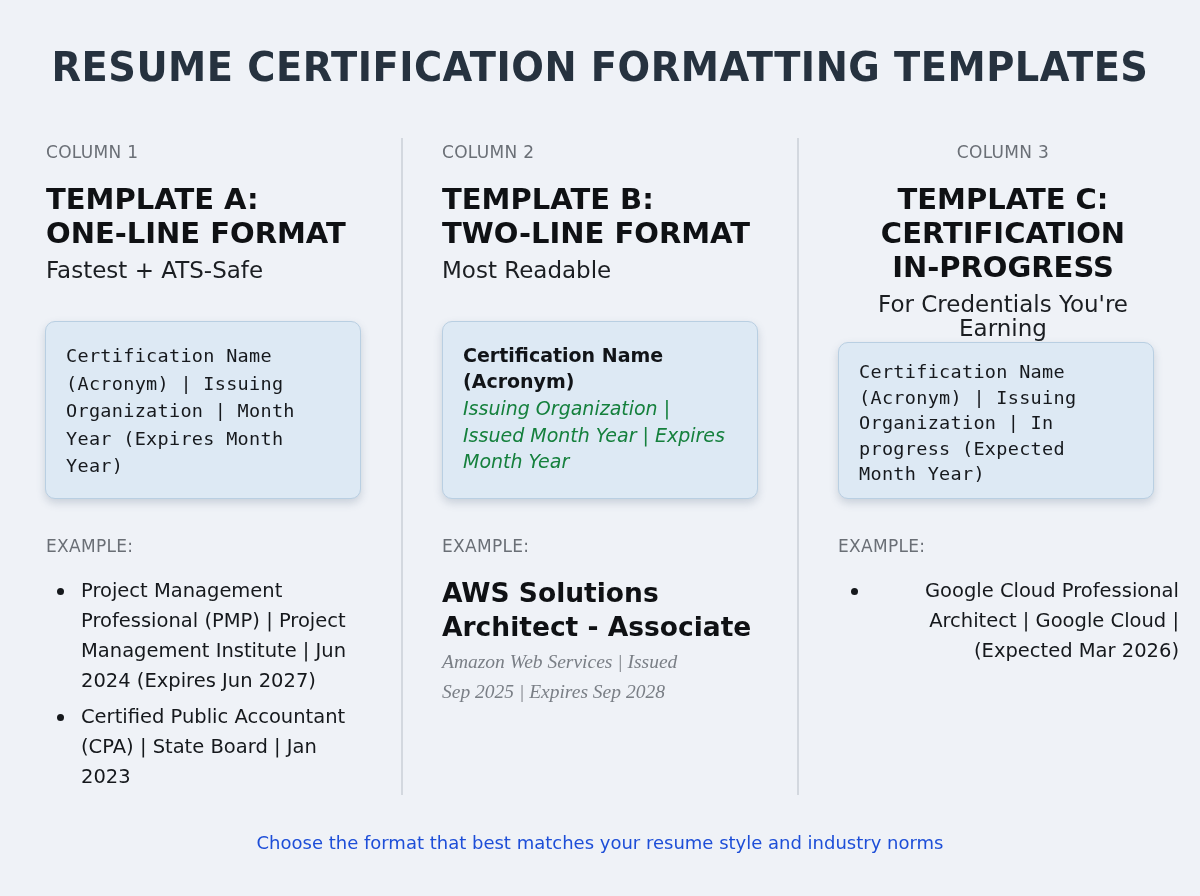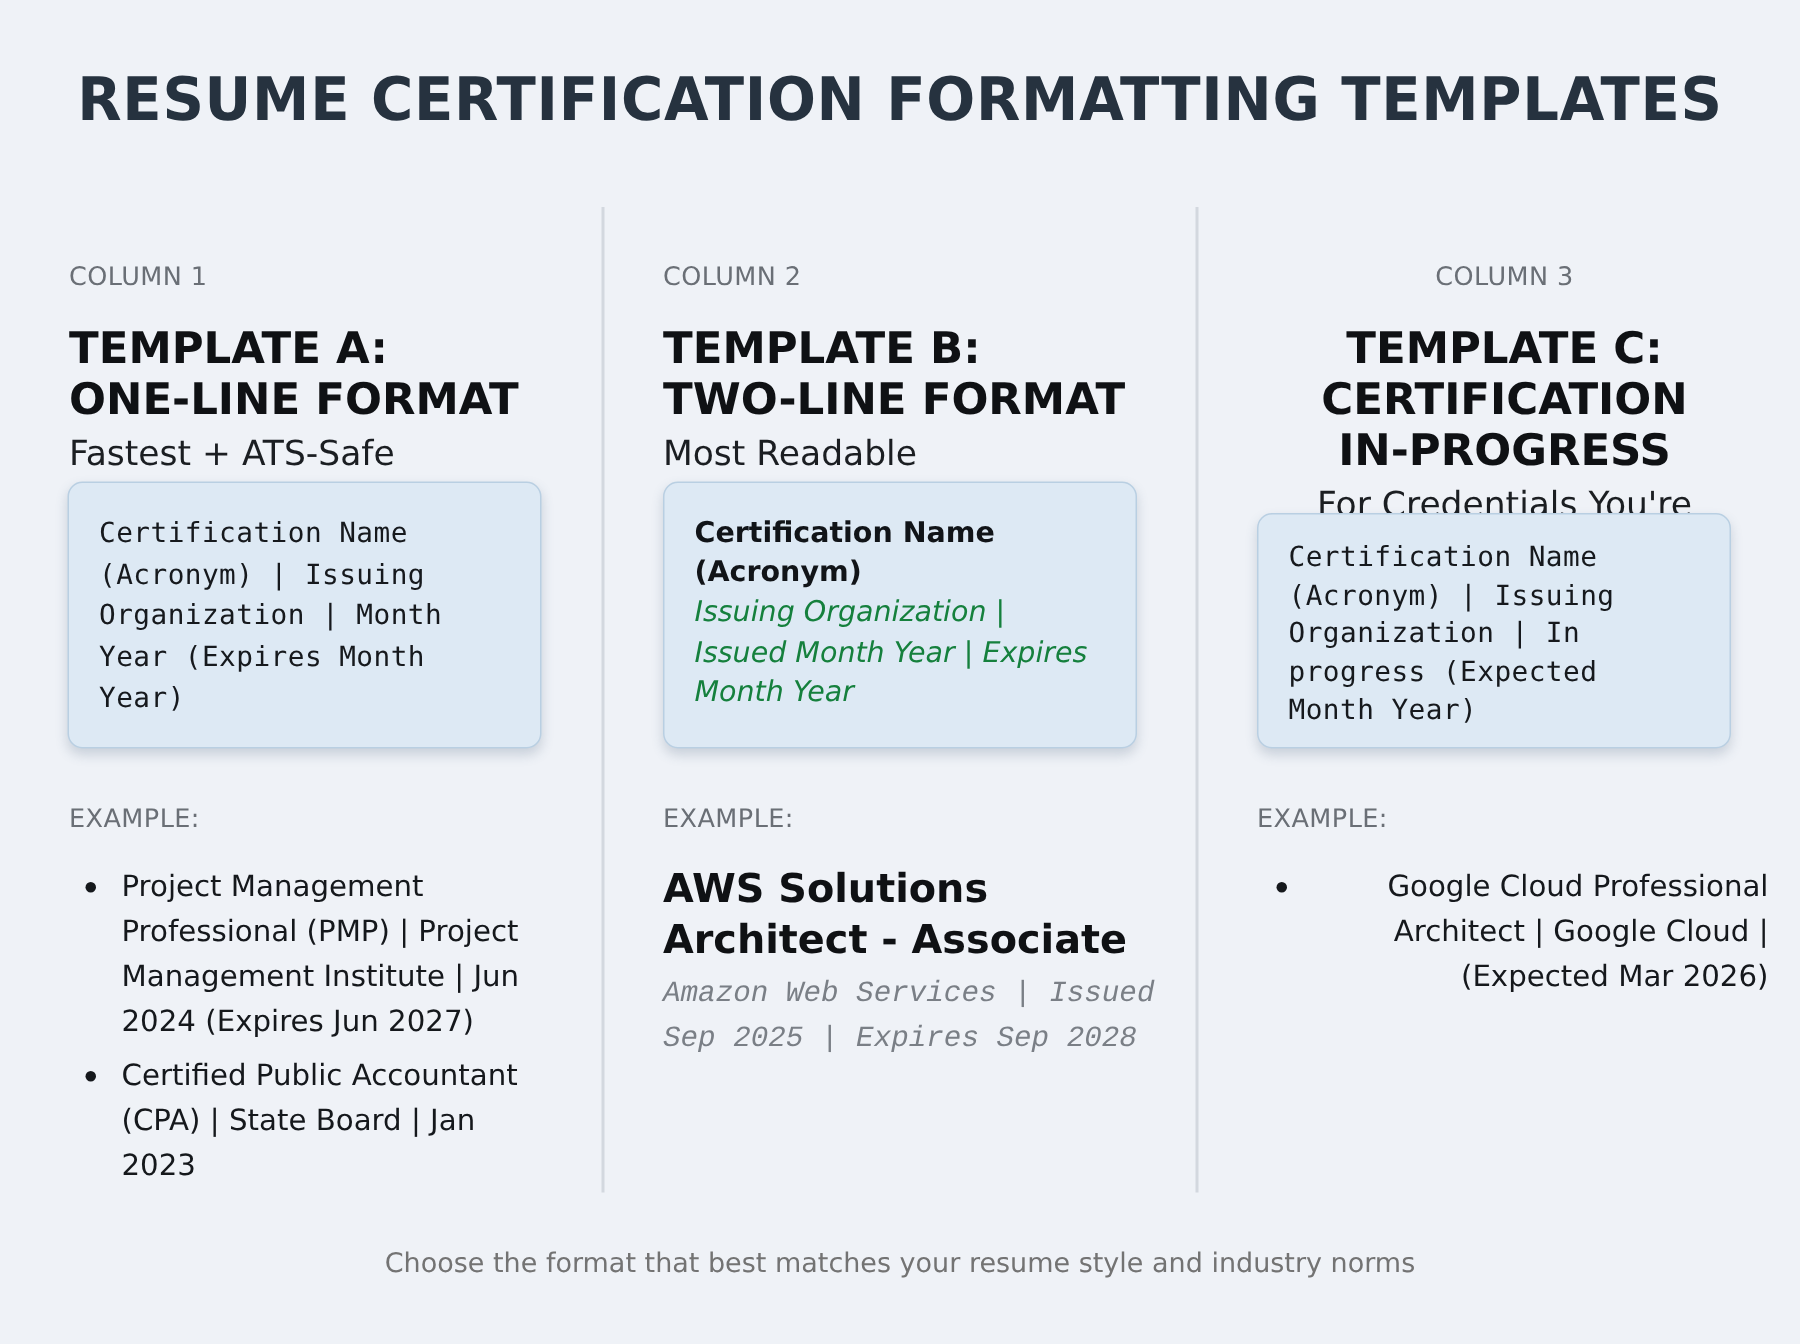--- a/index.html
+++ b/index.html
@@ -27,21 +27,20 @@
       position: absolute;
       top: 138px;
       height: 657px;
       width: 2px;
       background: #d3d8df;
     }
     .col {
       position: absolute;
       top: 140px;
       width: 330px;
-      margin-top: 33px;
     }
     .col-label {
       font-family: "DejaVu Sans", sans-serif;
       font-size: 17px;
       color: #6a6f76;
       letter-spacing: 0.3px;
       height: 24px;
       line-height: 24px;
     }
     .col-heading {
@@ -126,33 +125,33 @@
       position: absolute;
       font-family: "DejaVu Sans", sans-serif;
       font-weight: bold;
       font-size: 26.5px;
       line-height: 34px;
       color: #0f1114;
     }
     .aws-title span { display:block; white-space: nowrap; }
     .aws-sub {
       position: absolute;
-      font-family: Liberation Mono, monospace;
+      font-family: Liberation Serif, serif;
       font-style: italic;
       font-size: 19.5px;
       line-height: 30px;
       color: #7a7f86;
     }
     .footer {
       position: absolute;
       left: 0; top: 832px; width: 1200px;
       text-align: center;
       font-family: "DejaVu Sans", sans-serif;
       font-size: 18px;
-      color: #737373;
+      color: #1d4ed8;
     }
     .line { display: block; white-space: nowrap; }
   </style>
 </head>
 <body>
 
 <h1 class="page-title">RESUME CERTIFICATION FORMATTING TEMPLATES</h1>
 
 <div class="divider" style="left:401px;"></div>
 <div class="divider" style="left:797px;"></div>

